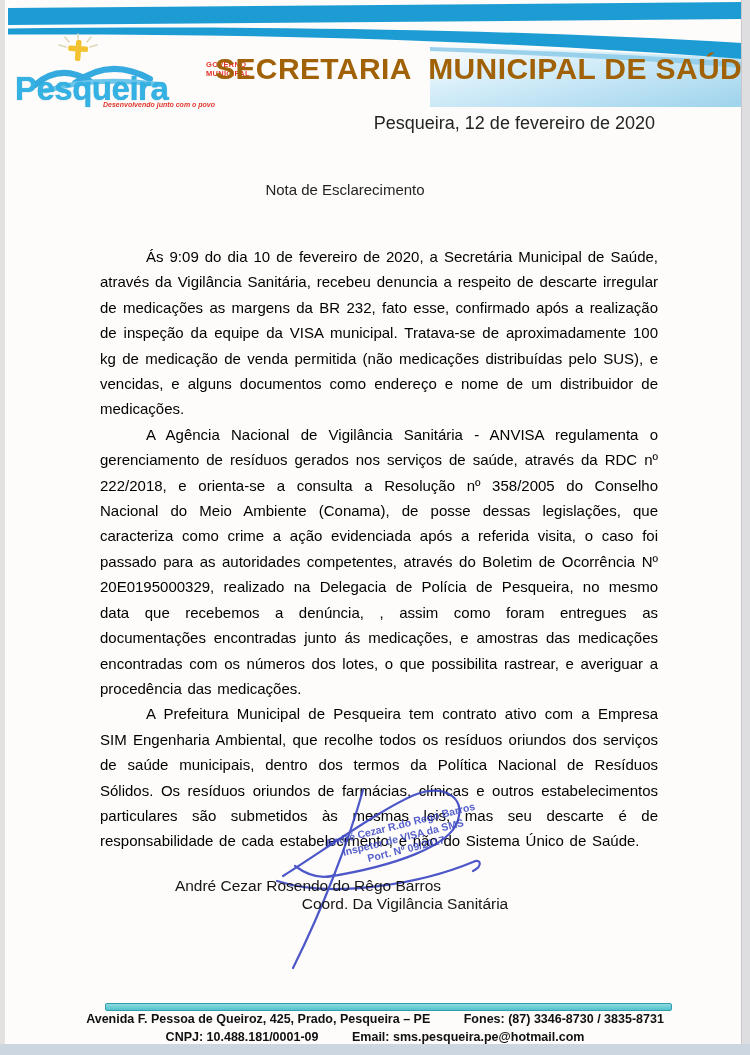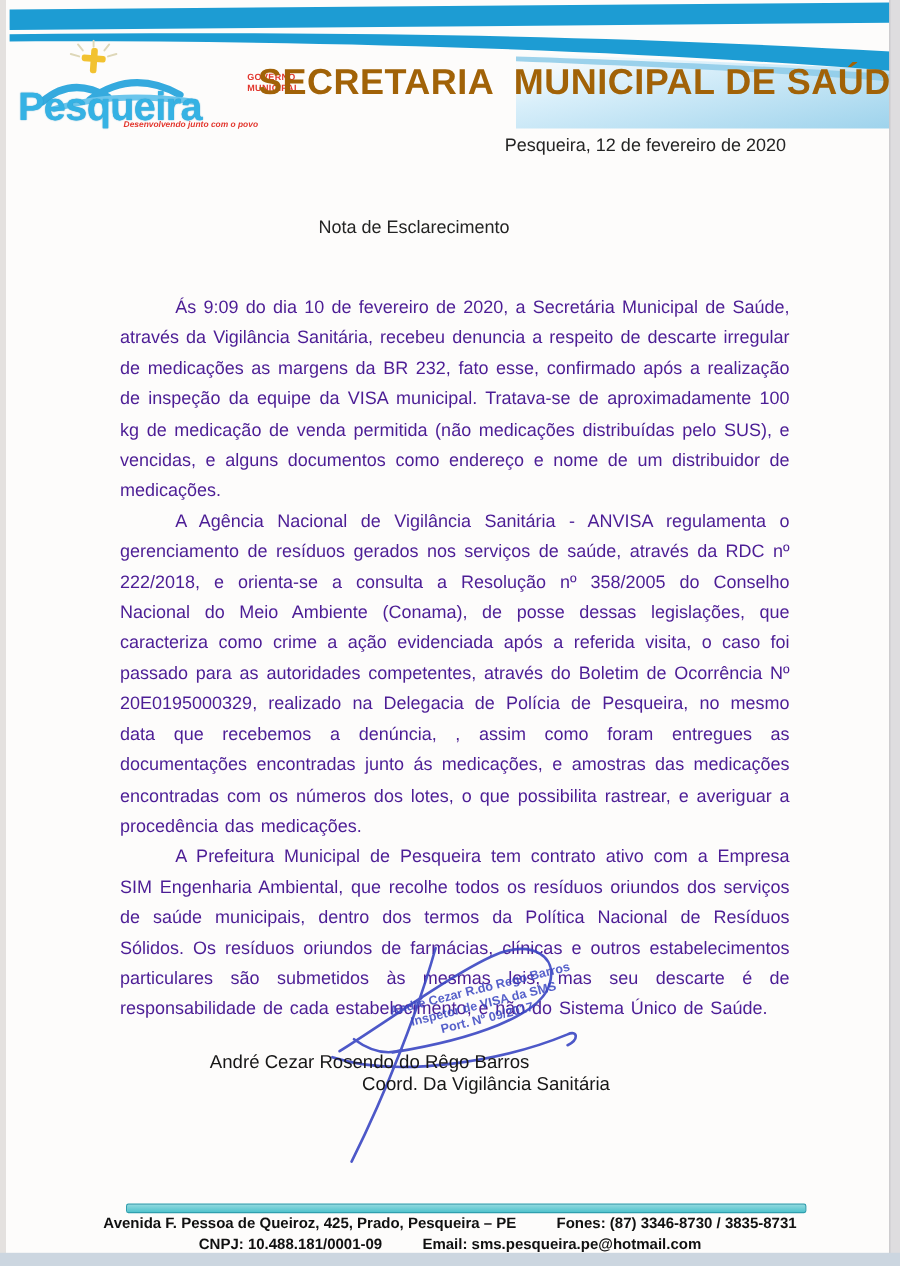--- a/index.html
+++ b/index.html
@@ -38,25 +38,25 @@
     font-size:7.5px;line-height:8.5px;font-weight:bold;
     color:var(--accent-red,#e2362d);letter-spacing:.3px;margin-left:47px;
   }
   .logo-tagline{
     position:absolute;left:88px;top:68px;width:120px;
     font-size:7px;font-weight:bold;font-style:italic;
     color:var(--accent-red,#e2362d);
   }
 
   
-  .dateline{position:absolute;top:113px;right:95px;font-size:15px;color:#242424;}
+  .dateline{position:absolute;top:113px;right:95px;font-size:18px;color:#242424;}
   .subject{position:absolute;top:181px;left:0;width:690px;text-align:center;font-size:15px;color:#242424;}
   .body-text{
     position:absolute;left:100px;top:244px;width:558px;
-    font-size:15px;line-height:25.4px;text-align:justify;color:#4c1d95;
+    font-size:15px;line-height:25.4px;text-align:justify;color:#000000;
   }
   .body-text p{margin:0;text-indent:46px;word-spacing:1.5px;}
 
   
   .scribble{position:absolute;left:265px;top:778px;}
   .stamp{
     position:absolute;left:318px;top:818px;width:170px;
     transform:rotate(-14deg);
     text-align:center;
     font-size:10.5px;line-height:12.5px;font-weight:bold;

